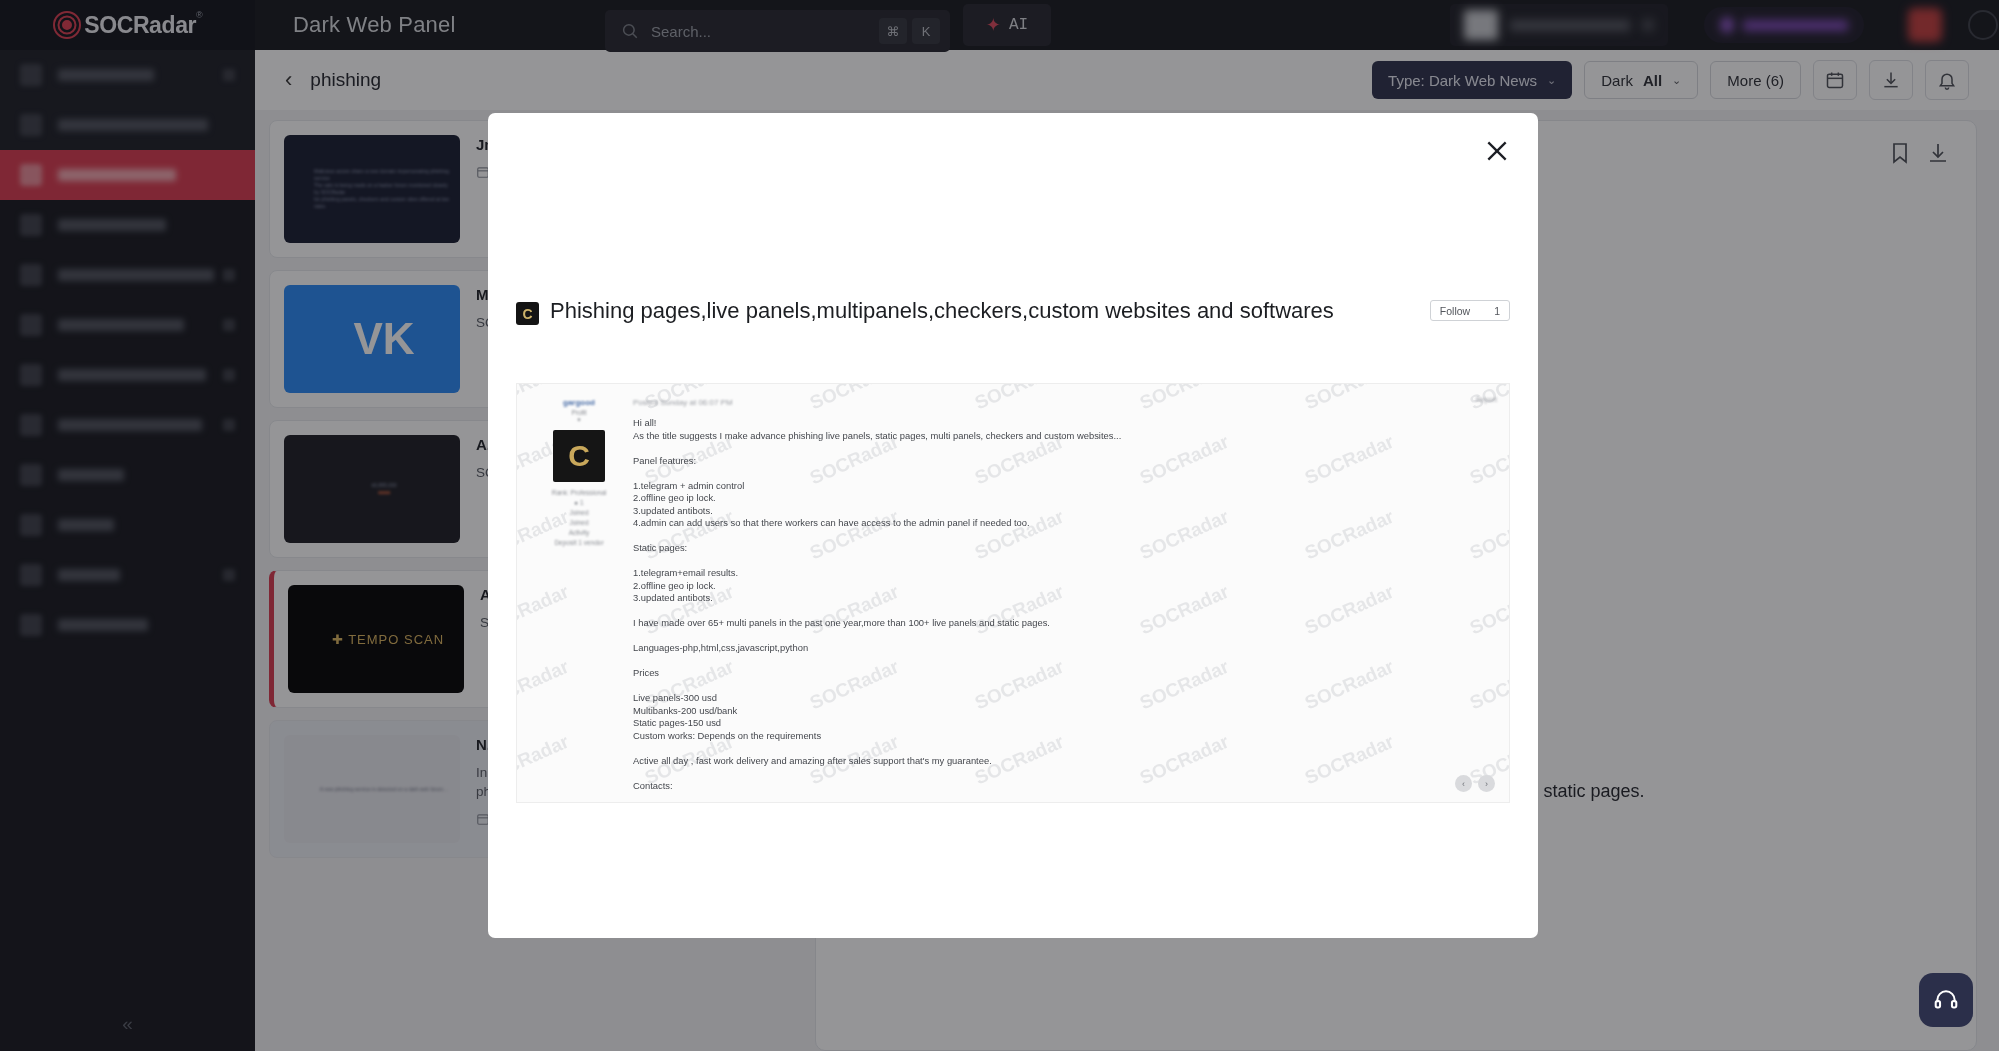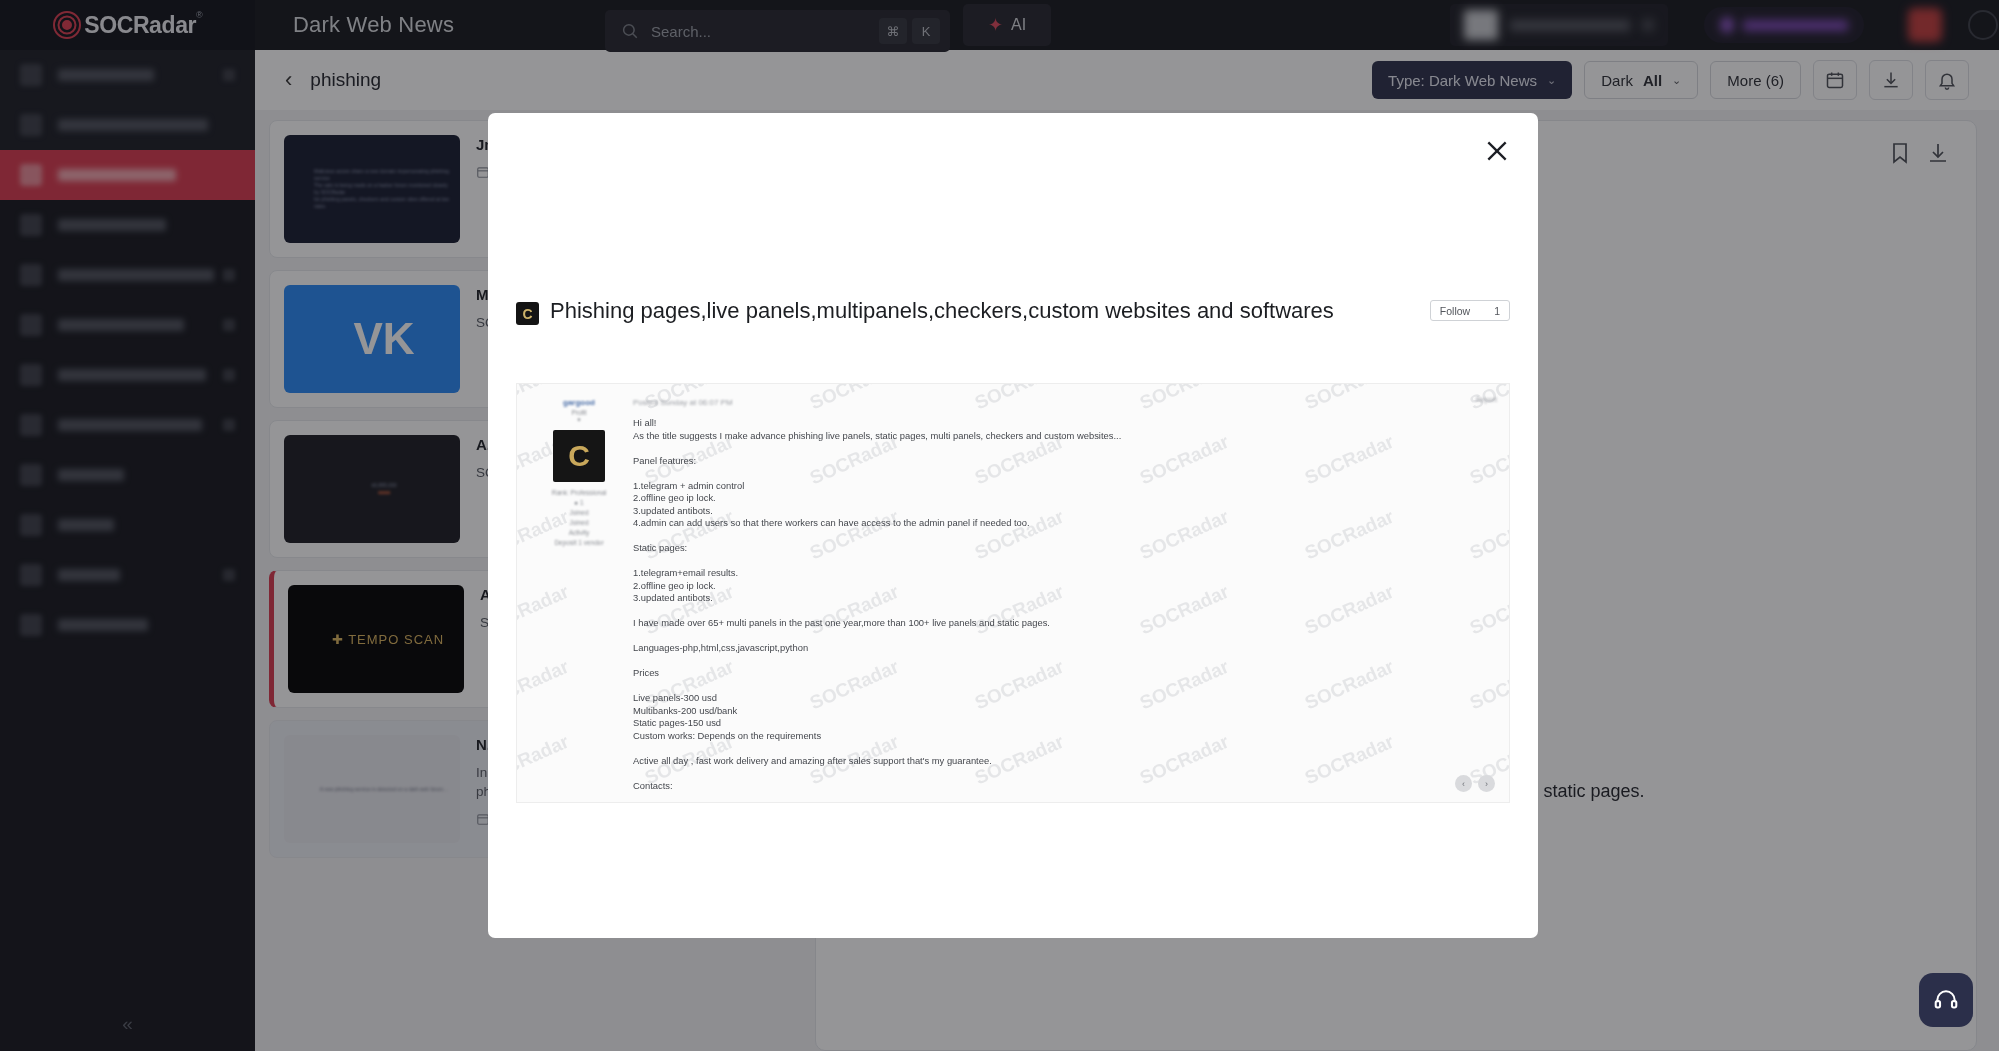--- a/index.html
+++ b/index.html
@@ -48,21 +48,21 @@
     width: 28px; height: 26px; background: #31323b; border-radius: 4px;
     display: flex; align-items: center; justify-content: center;
     color: #b9bcc4; font-size: 13px; margin-left: 5px;
   }
   .ai-btn {
     position: absolute; left: 963px; top: 4px; height: 42px; width: 88px;
     background: #23242c; border-radius: 5px; display: flex; align-items: center;
     justify-content: center; gap: 8px; cursor: pointer;
   }
   .ai-spark { color: #d9455a; font-size: 18px; line-height: 1; }
-  .ai-label { color: #d5d7dc; font-size: 16px; }
+  .ai-label { color: #d5d7dc; font-size: 16px; font-family: Liberation Mono, monospace; }
 
   .blur-chip {
     filter: blur(5px); border-radius: 4px;
   }
   .acct-zone {
     position: absolute; left: 1450px; top: 0; height: 50px;
     display: flex; align-items: center; gap: 14px;
   }
   .acct-box {
     display: flex; align-items: center; gap: 12px; background: #1c1d25;
@@ -258,21 +258,21 @@
       <div class="logo-wrap">
         <div class="logo-mark">
           <div class="ring r1"></div>
             <div class="ring r2"></div>
             <div class="ring r3"></div>
         </div>
         <span class="logo-text">SOCRadar</span>
         <span class="logo-reg">®</span>
       </div>
     </div>
-    <div class="page-title">Dark Web News</div>
+    <div class="page-title">Dark Web Panel</div>
 
     <div class="search-box">
       <svg class="search-icon" viewBox="0 0 24 24">
         <circle cx="10.5" cy="10.5" r="7" fill="none" stroke="#9b9fa8" stroke-width="2"></circle>
         <line x1="15.7" y1="15.7" x2="21" y2="21" stroke="#9b9fa8" stroke-width="2"></line>
       </svg>
       <span class="search-placeholder">Search...</span>
       <span class="kbd">⌘</span>
       <span class="kbd">K</span>
     </div>

